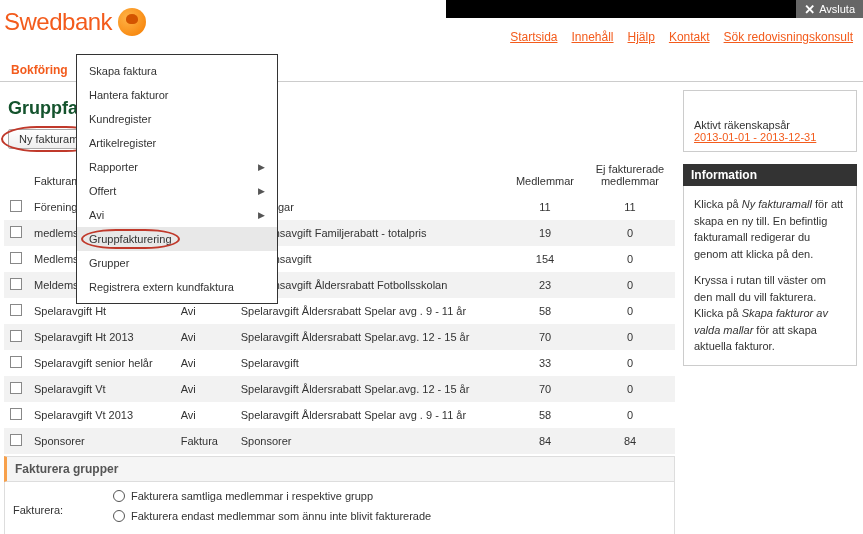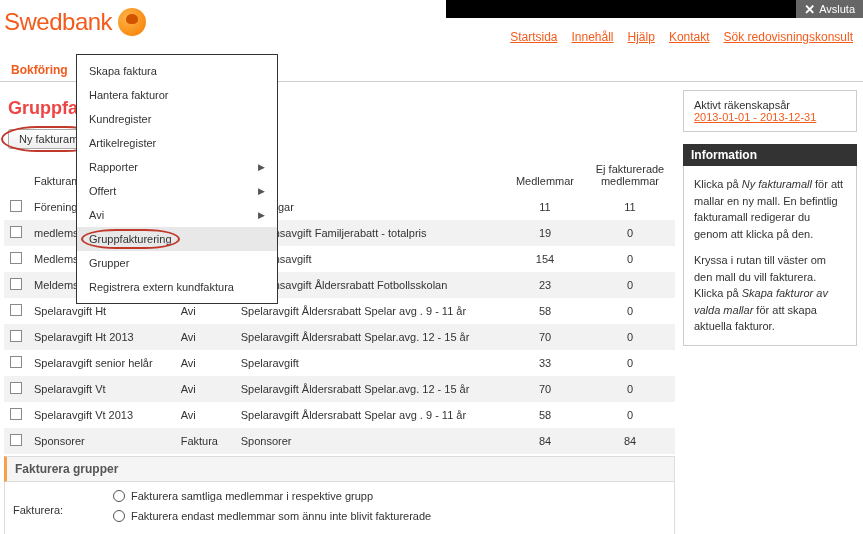--- a/index.html
+++ b/index.html
@@ -24,21 +24,21 @@
   .mainnav-tab.active { background: #fff; border: 1px solid #666; border-bottom: 1px solid #fff; margin-bottom: -1px; color: #333; }
   .circled { position: relative; }
   .circled::after { content: ''; position: absolute; top: -3px; left: -6px; right: -6px; bottom: -3px; border: 2px solid #c0392b; border-radius: 50%; pointer-events:none; }
   .circled-wide::after { content: ''; position: absolute; top: -4px; left: -8px; right: -8px; bottom: -4px; border: 2px solid #c0392b; border-radius: 50% / 70%; pointer-events:none; }
   
   
   .layout { display: flex; align-items: flex-start; }
   .main { flex: 1; padding: 8px 8px 0 4px; position: relative; }
   .side { width: 180px; padding: 8px 6px 0 0; }
   
-  .page-title { font-size: 18px; color: #ef4444; margin: 8px 0 10px 4px; font-weight: bold;}
+  .page-title { font-size: 18px; color: #14532d; margin: 8px 0 10px 4px; font-weight: bold;}
   
   .toolbar { margin: 6px 0 8px 4px; }
   .toolbar-btn { display:inline-block; border: 1px solid #aaa; background: linear-gradient(#fff,#eee); padding: 3px 10px; font-size: 11px; border-radius: 2px; position: relative; cursor:pointer;}
   
   
   .dropdown { position: absolute; top: -28px; left: 76px; width: 202px; background: #fff; border: 1px solid #333; z-index: 50; padding: 4px 0; }
   .dropdown-item { padding: 6px 12px; font-size: 11px; color: #333; cursor: pointer; display:flex; justify-content:space-between; align-items:center; position:relative;}
   .dropdown-item:hover, .dropdown-item.hover { background: #e8e8e8; }
   .dropdown-item .arrow { font-size: 9px; color: #555; }
   
@@ -53,21 +53,21 @@
   
   .panel-head { background: #f5f5f5; border: 1px solid #ddd; border-left: 3px solid #f7a04b; padding: 5px 8px; font-size: 12px; font-weight: bold; color: #555; margin-top: 2px; }
   .panel-body { padding: 8px 8px 0 8px; border: 1px solid #ddd; border-top: none; font-size: 11px; }
   .form-row { display: flex; align-items: center; margin-bottom: 10px; }
   .form-label { width: 100px; }
   .radio-opt { display:flex; align-items:center; gap:6px; margin-bottom:8px;}
   .radio { width:12px; height:12px; border:1px solid #555; border-radius:50%; display:inline-block;}
   
   
   .side-box { border: 1px solid #ccc; padding: 8px 10px; margin-bottom: 12px; font-size: 11px; }
-  .side-box .lbl { color: #333; }
+  .side-box .lbl { color: #333; margin-top: 20px; }
   .side-box a { color: #f35b1c; text-decoration: underline; }
   .side-head { background: #333; color: #fff; padding: 4px 8px; font-size: 12px; font-weight: bold; }
   .side-info { border: 1px solid #ccc; border-top:none; padding: 10px; font-size: 11px; line-height: 1.5; }
   .side-info em { }
 </style>
 </head>
 <body>
 
 <div class="header">
   <div class="logo">
@@ -261,20 +261,20 @@
   </div>
 
   <div class="side">
     <div class="side-box">
       <div class="lbl">Aktivt räkenskapsår</div>
       <a>2013-01-01 - 2013-12-31</a>
     </div>
     <div class="side-head">Information</div>
     <div class="side-info">
       <p style="margin-bottom:10px">
-        <span>Klicka på </span><em>Ny fakturamall</em><span> för att mallar en ny mall. En befintlig fakturamall redigerar du genom att klicka på den.</span>
+        <span>Klicka på </span><em>Ny fakturamall</em><span> för att skapa en ny till. En befintlig fakturamall redigerar du genom att klicka på den.</span>
       </p>
       <p>
         <span>Kryssa i rutan till väster om den mall du vill fakturera. Klicka på </span><em>Skapa fakturor av valda mallar</em><span> för att skapa aktuella fakturor.</span>
       </p>
     </div>
   </div>
 </div>
 
 </body></html>

